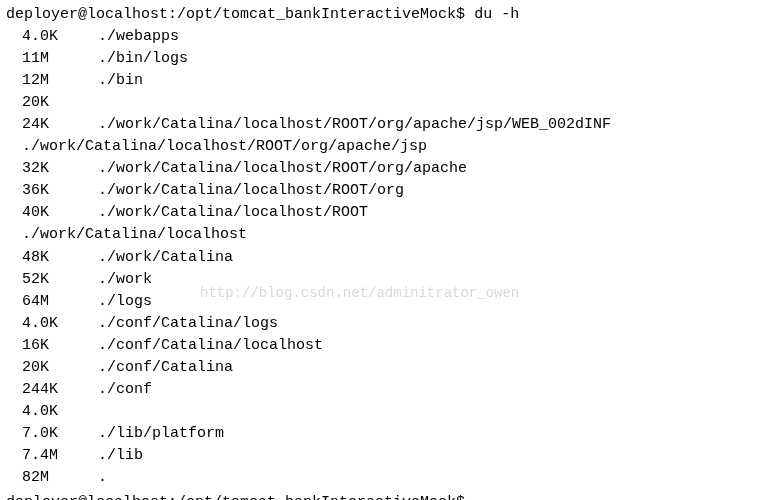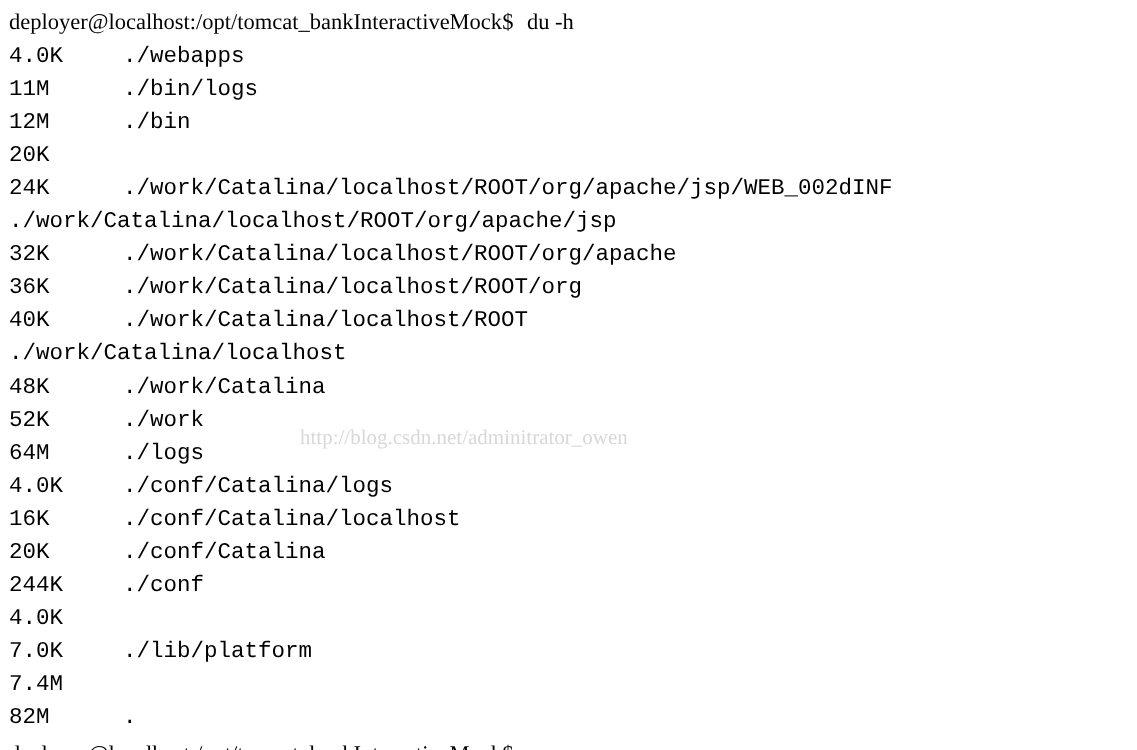--- a/index.html
+++ b/index.html
@@ -13,24 +13,24 @@
       font-size: 15px;
       line-height: 1.47;
       color: #000000;
       padding: 4px 6px;
       width: 758px;
       position: relative;
       white-space: nowrap;
     }
     .prompt-line span {
       display: inline;
-      font-family: Liberation Serif, serif;
     }
     .output-row {
       display: flex;
+      margin-left: 16px;
     }
     .size-col {
       width: 76px;
       flex-shrink: 0;
     }
     .path-col {
       flex: 1;
     }
     .cursor {
       display: inline-block;
@@ -39,21 +39,21 @@
       background: #00ff00;
       vertical-align: text-bottom;
       margin-left: 2px;
     }
     .watermark {
       position: absolute;
       top: 283px;
       left: 200px;
       color: #d8d8d8;
       font-size: 14px;
-      font-family: Liberation Serif, serif;
+      font-family: Liberation Mono, monospace;
       pointer-events: none;
       z-index: -1;
     }
   </style>
 </head>
 <body>
 
 <div class="watermark">http://blog.csdn.net/adminitrator_owen</div>
 
 <div class="prompt-line">
@@ -128,20 +128,21 @@
     </div>
     <div class="output-row">
       <span class="size-col">4.0K</span>
     </div>
     <div class="output-row">
       <span class="size-col">7.0K</span>
       <span class="path-col">./lib/platform</span>
     </div>
     <div class="output-row">
       <span class="size-col">7.4M</span>
+      <span class="path-col">./lib</span>
     </div>
     <div class="output-row">
       <span class="size-col">82M</span>
       <span class="path-col">.</span>
     </div>
   </div>
 
 <div class="prompt-line">
   <span>deployer</span><span>@</span><span>localhost</span><span>:</span><span>/opt/tomcat_bankInteractiveMock</span><span>$</span> <span class="cursor"></span>
 </div>

